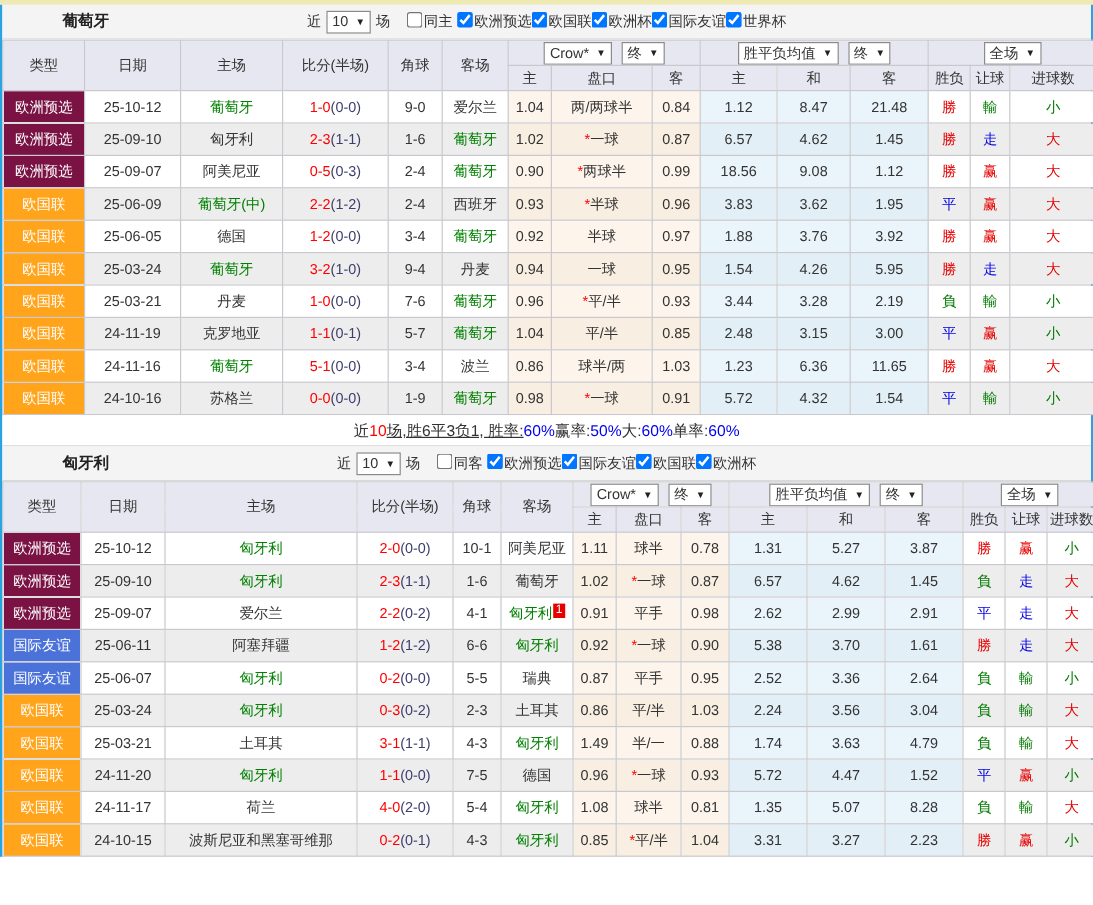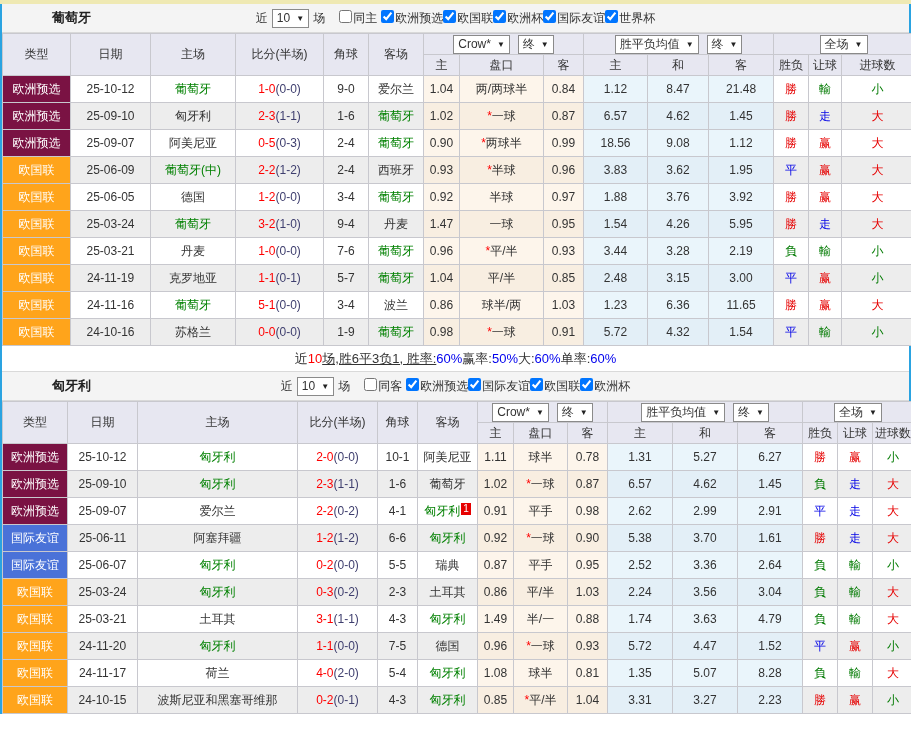--- a/index.html
+++ b/index.html
@@ -245,21 +245,21 @@
               <td style="color: rgb(230, 0, 0);">赢</td>
               <td style="color: rgb(230, 0, 0);">大</td>
             </tr>
             <tr>
               <td class="type-cell" style="background: rgb(255, 164, 27);">欧国联</td>
               <td>25-03-24</td>
               <td><span class="team-hl">葡萄牙</span></td>
               <td><span class="score-main">3-2</span><span class="score-half">(1-0)</span></td>
               <td>9-4</td>
               <td><span>丹麦</span></td>
-              <td class="c-crow">1.47</td>
+              <td class="c-crow">0.94</td>
               <td class="c-crow"><span>一球</span></td>
               <td class="c-crow">0.95</td>
               <td class="c-avg">1.54</td>
               <td class="c-avg">4.26</td>
               <td class="c-avg">5.95</td>
               <td style="color: rgb(230, 0, 0);">勝</td>
               <td style="color: rgb(0, 0, 230);">走</td>
               <td style="color: rgb(230, 0, 0);">大</td>
             </tr>
             <tr>
@@ -458,21 +458,21 @@
               <td>25-10-12</td>
               <td><span class="team-hl">匈牙利</span></td>
               <td><span class="score-main">2-0</span><span class="score-half">(0-0)</span></td>
               <td>10-1</td>
               <td><span>阿美尼亚</span></td>
               <td class="c-crow">1.11</td>
               <td class="c-crow"><span>球半</span></td>
               <td class="c-crow">0.78</td>
               <td class="c-avg">1.31</td>
               <td class="c-avg">5.27</td>
-              <td class="c-avg">6.27</td>
+              <td class="c-avg">3.87</td>
               <td style="color: rgb(230, 0, 0);">勝</td>
               <td style="color: rgb(230, 0, 0);">赢</td>
               <td style="color: rgb(0, 122, 0);">小</td>
             </tr>
             <tr>
               <td class="type-cell" style="background: rgb(122, 18, 67);">欧洲预选</td>
               <td>25-09-10</td>
               <td><span class="team-hl">匈牙利</span></td>
               <td><span class="score-main">2-3</span><span class="score-half">(1-1)</span></td>
               <td>1-6</td>

